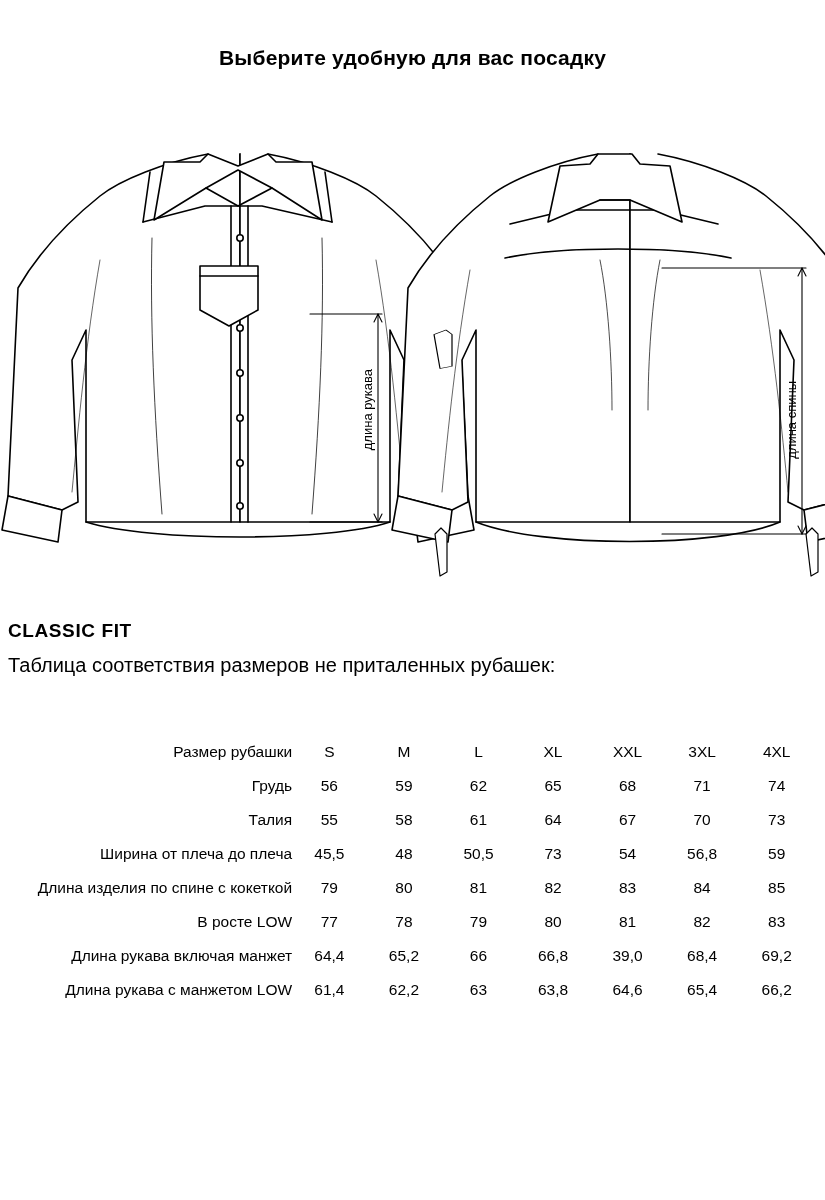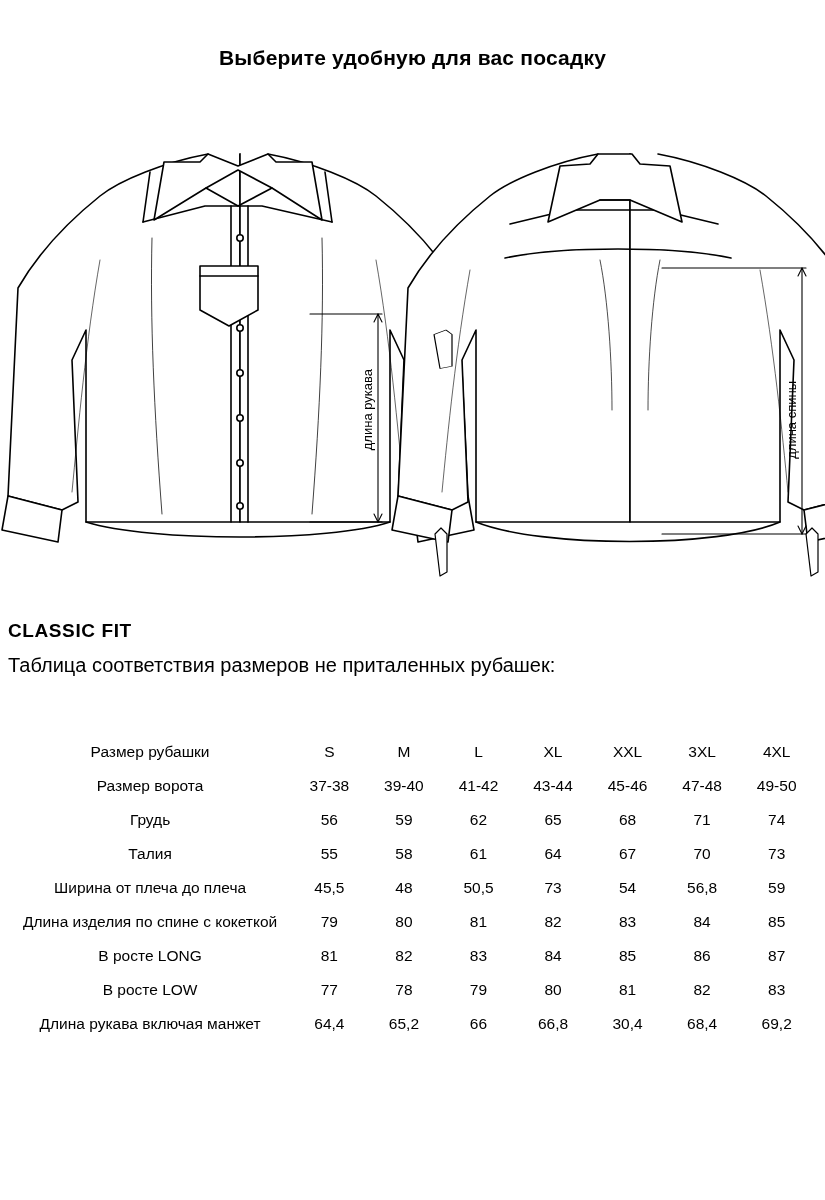--- a/index.html
+++ b/index.html
@@ -60,21 +60,21 @@
   }
   table.size-table th,
   table.size-table td {
     padding: 0;
     height: 34px;
     font-weight: normal;
     vertical-align: middle;
   }
   table.size-table th.row-head,
   table.size-table td.row-head {
-    text-align: center;
+    text-align: right;
     width: 282px;
     white-space: nowrap;
   }
   table.size-table th.val,
   table.size-table td.val {
     text-align: center;
     width: 74px;
   }
   .vert-label {
     font-size: 13px;
@@ -236,30 +236,20 @@
         <th class="val">M</th>
         <th class="val">L</th>
         <th class="val">XL</th>
         <th class="val">XXL</th>
         <th class="val">3XL</th>
         <th class="val">4XL</th>
       </tr>
     </thead>
     <tbody>
       <tr>
-        <td class="row-head">Размер ворота</td>
-        <td class="val">37-38</td>
-        <td class="val">39-40</td>
-        <td class="val">41-42</td>
-        <td class="val">43-44</td>
-        <td class="val">45-46</td>
-        <td class="val">47-48</td>
-        <td class="val">49-50</td>
-      </tr>
-      <tr>
         <td class="row-head">Грудь</td>
         <td class="val">56</td>
         <td class="val">59</td>
         <td class="val">62</td>
         <td class="val">65</td>
         <td class="val">68</td>
         <td class="val">71</td>
         <td class="val">74</td>
       </tr>
       <tr>
@@ -286,45 +276,45 @@
         <td class="row-head">Длина изделия по спине с кокеткой</td>
         <td class="val">79</td>
         <td class="val">80</td>
         <td class="val">81</td>
         <td class="val">82</td>
         <td class="val">83</td>
         <td class="val">84</td>
         <td class="val">85</td>
       </tr>
       <tr>
-        <td class="row-head">В росте LONG</td>
-        <td class="val">81</td>
-        <td class="val">82</td>
-        <td class="val">83</td>
-        <td class="val">84</td>
-        <td class="val">85</td>
-        <td class="val">86</td>
-        <td class="val">87</td>
-      </tr>
-      <tr>
         <td class="row-head">В росте LOW</td>
         <td class="val">77</td>
         <td class="val">78</td>
         <td class="val">79</td>
         <td class="val">80</td>
         <td class="val">81</td>
         <td class="val">82</td>
         <td class="val">83</td>
       </tr>
       <tr>
         <td class="row-head">Длина рукава включая манжет</td>
         <td class="val">64,4</td>
         <td class="val">65,2</td>
         <td class="val">66</td>
         <td class="val">66,8</td>
-        <td class="val">30,4</td>
+        <td class="val">39,0</td>
         <td class="val">68,4</td>
         <td class="val">69,2</td>
       </tr>
+      <tr>
+        <td class="row-head">Длина рукава с манжетом LOW</td>
+        <td class="val">61,4</td>
+        <td class="val">62,2</td>
+        <td class="val">63</td>
+        <td class="val">63,8</td>
+        <td class="val">64,6</td>
+        <td class="val">65,4</td>
+        <td class="val">66,2</td>
+      </tr>
     </tbody>
   </table>
 
 </div>
 
 </body></html>

